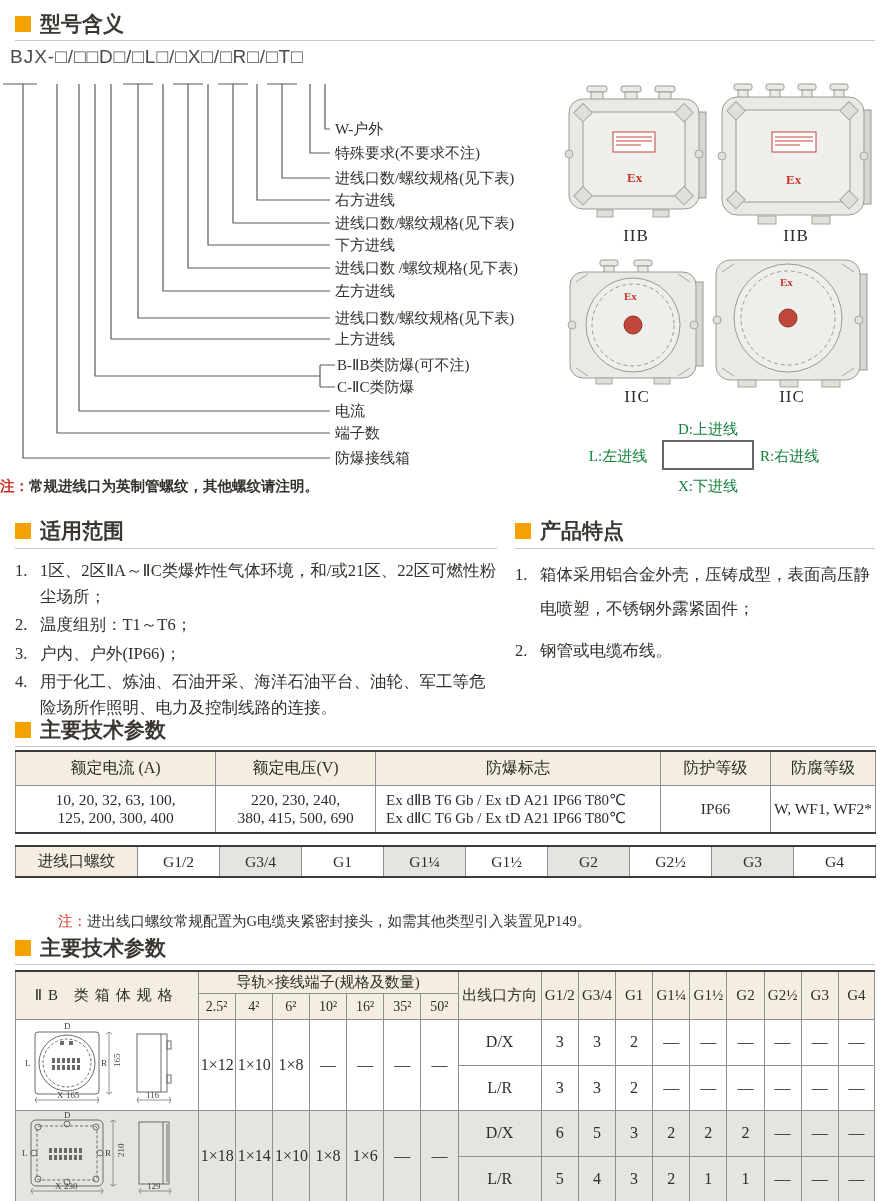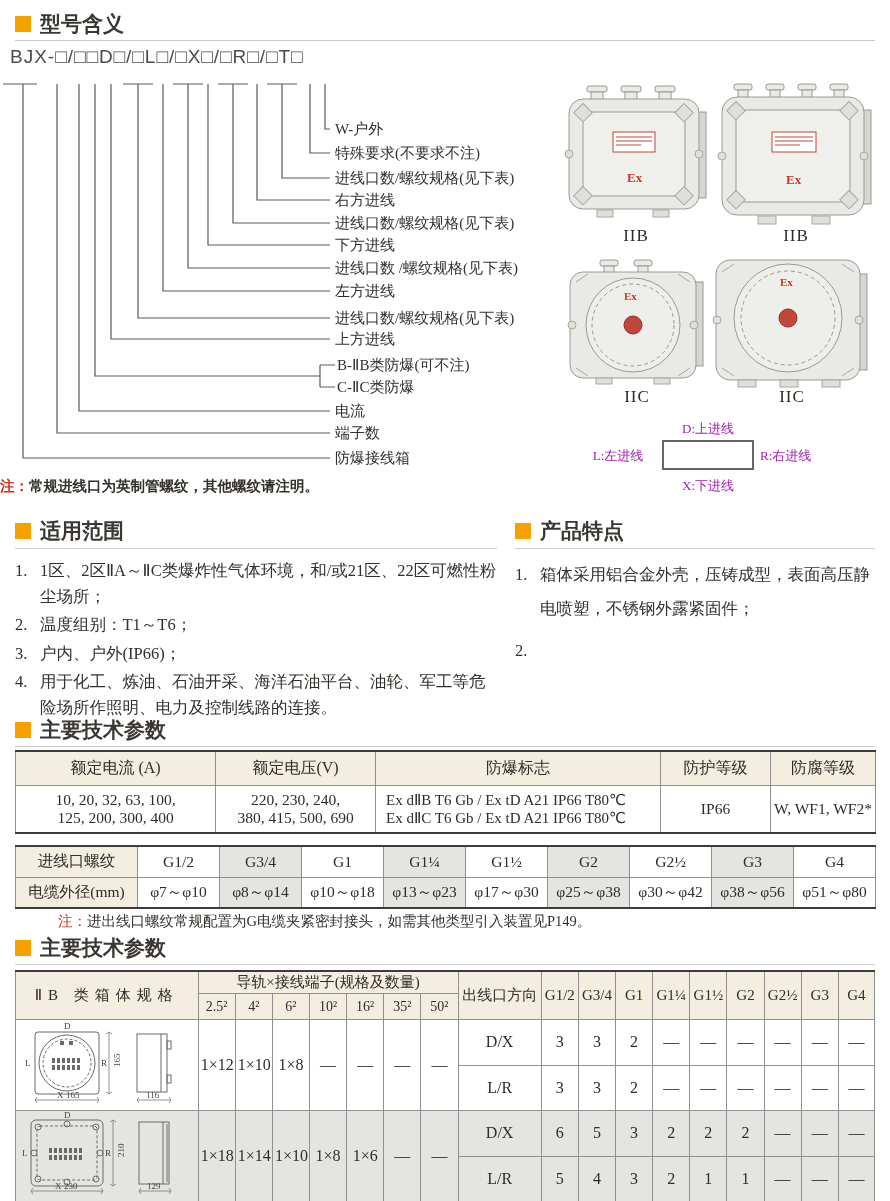--- a/index.html
+++ b/index.html
@@ -25,21 +25,21 @@
   .note { position:absolute; font-size:14.5px; color:#33302c; }
   .note .nred { color:#d03020; }
 
   
   .pbox { position:absolute; }
   .pcap { position:absolute; font-size:17px; text-align:center; color:#2e2b28; letter-spacing:1px; }
   .extext { font-family:"Liberation Serif", serif; font-size:13px; font-weight:bold; fill:#c8372a; }
   .extext.small { font-size:11px; }
 
   
-  .dirlbl { position:absolute; font-size:13px; color:#a21caf; white-space:nowrap; }
+  .dirlbl { position:absolute; font-size:15px; color:#15803d; white-space:nowrap; }
   .dirbox { position:absolute; left:662px; top:440px; width:92px; height:30px; border:2px solid #666; }
 
   
   .numlist { position:absolute; }
   .numlist .item { display:flex; font-size:16.5px; line-height:1.55; margin-bottom:3px; }
   .numlist .item .n { width:25px; flex:none; }
   .numlist.feat .item { line-height:2.05; margin-bottom:8px; }
 
   
   table.t { position:absolute; border-collapse:collapse; table-layout:fixed;
@@ -256,20 +256,21 @@
   </div>
   <div class="sec-rule" style="left:515px; top:548px; width:360px;"></div>
 
   <div class="numlist feat" style="left:515px; top:558px; width:362px;">
     <div class="item">
         <span class="n">1.</span>
         <span>箱体采用铝合金外壳，压铸成型，表面高压静电喷塑，不锈钢外露紧固件；</span>
       </div>
     <div class="item">
         <span class="n">2.</span>
+        <span>钢管或电缆布线。</span>
       </div>
   </div>
 
   <div class="sec-head" style="left:15px; top:716px;">
     <span class="sq"></span>
     <span>主要技术参数</span>
   </div>
   <div class="sec-rule" style="left:15px; top:746px; width:860px;"></div>
 
   <table class="t t1" style="left:15px; top:750px; width:860px;">
@@ -325,32 +326,20 @@
       <td class="beige">进线口螺纹</td>
       <td>G1/2</td>
       <td class="grayc">G3/4</td>
       <td>G1</td>
       <td class="grayc">G1¼</td>
       <td>G1½</td>
       <td class="grayc">G2</td>
       <td>G2½</td>
       <td class="grayc">G3</td>
       <td>G4</td>
-    </tr>
-    <tr>
-      <td class="beige">电缆外径(mm)</td>
-      <td>φ7～φ10</td>
-      <td class="grayc">φ8～φ14</td>
-      <td>φ10～φ18</td>
-      <td class="grayc">φ13～φ23</td>
-      <td>φ17～φ30</td>
-      <td class="grayc">φ25～φ38</td>
-      <td>φ30～φ42</td>
-      <td class="grayc">φ38～φ56</td>
-      <td>φ51～φ80</td>
     </tr>
   </tbody>
     </table>
 
   <div class="note" style="left:15px; top:912px;margin-left:43px;">
     <span class="nred">注：</span><span>进出线口螺纹常规配置为G电缆夹紧密封接头，如需其他类型引入装置见P149。</span>
   </div>
 
   <div class="sec-head" style="left:15px; top:934px;">
     <span class="sq"></span>

